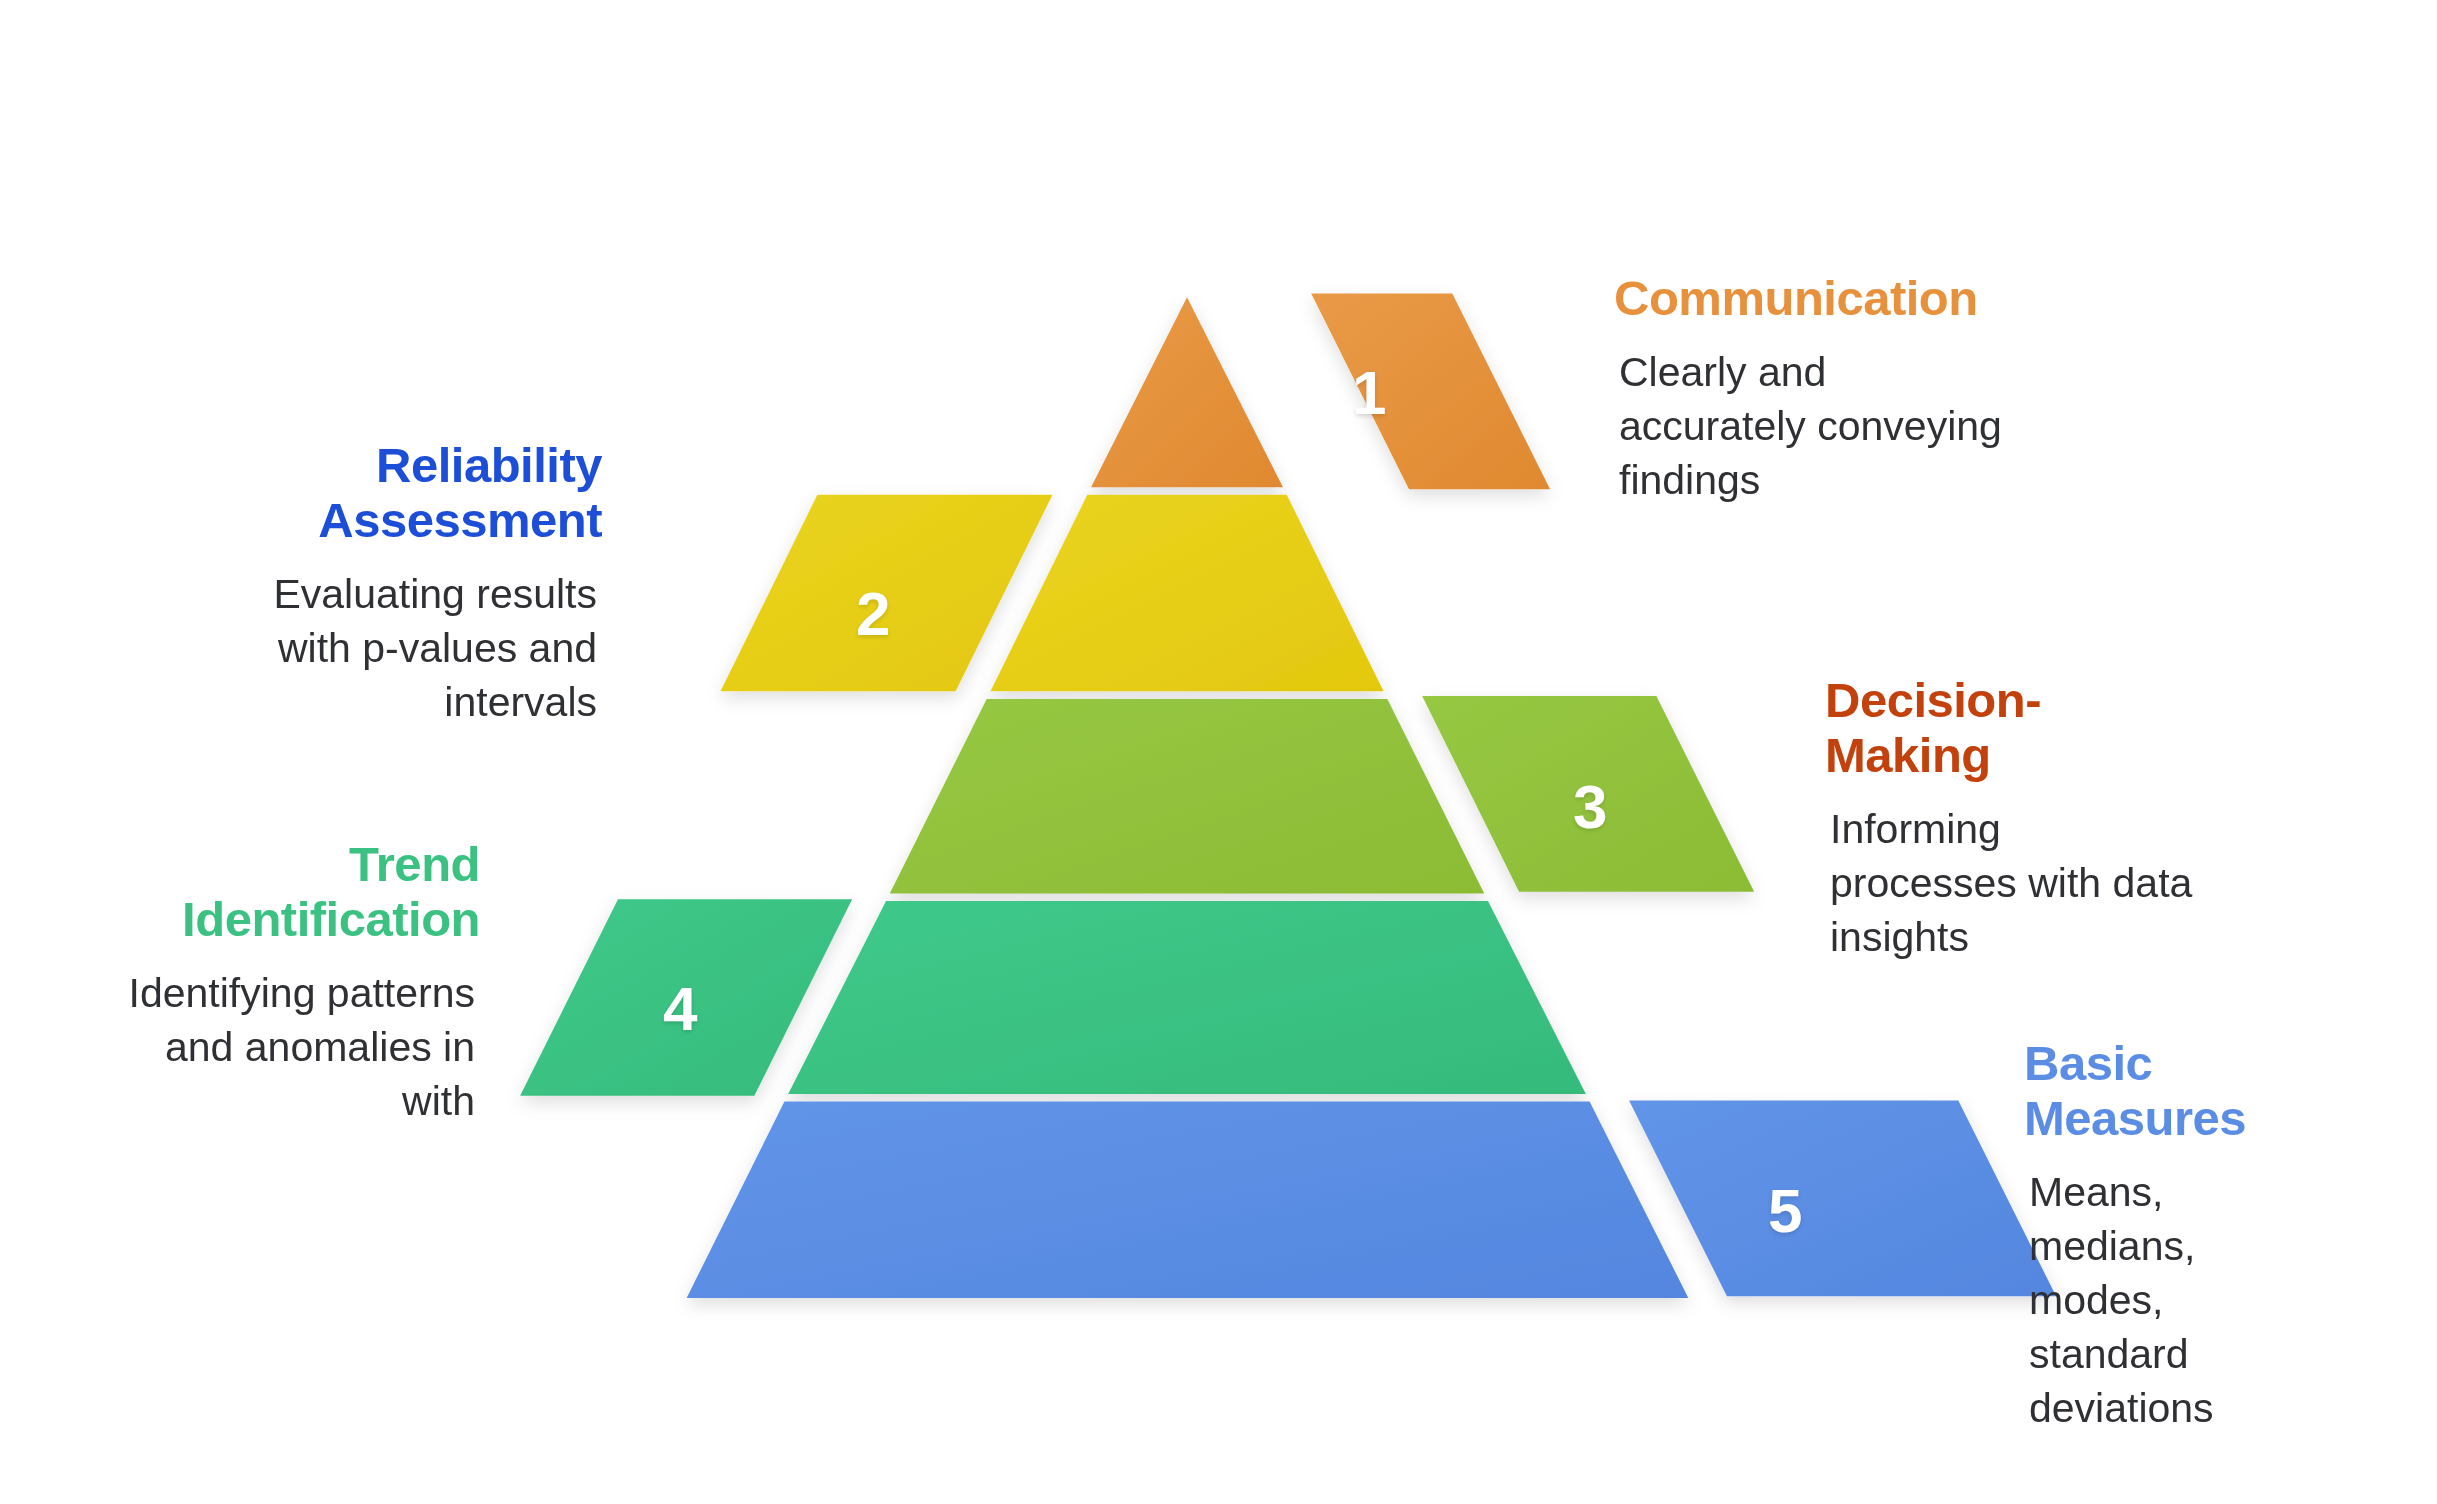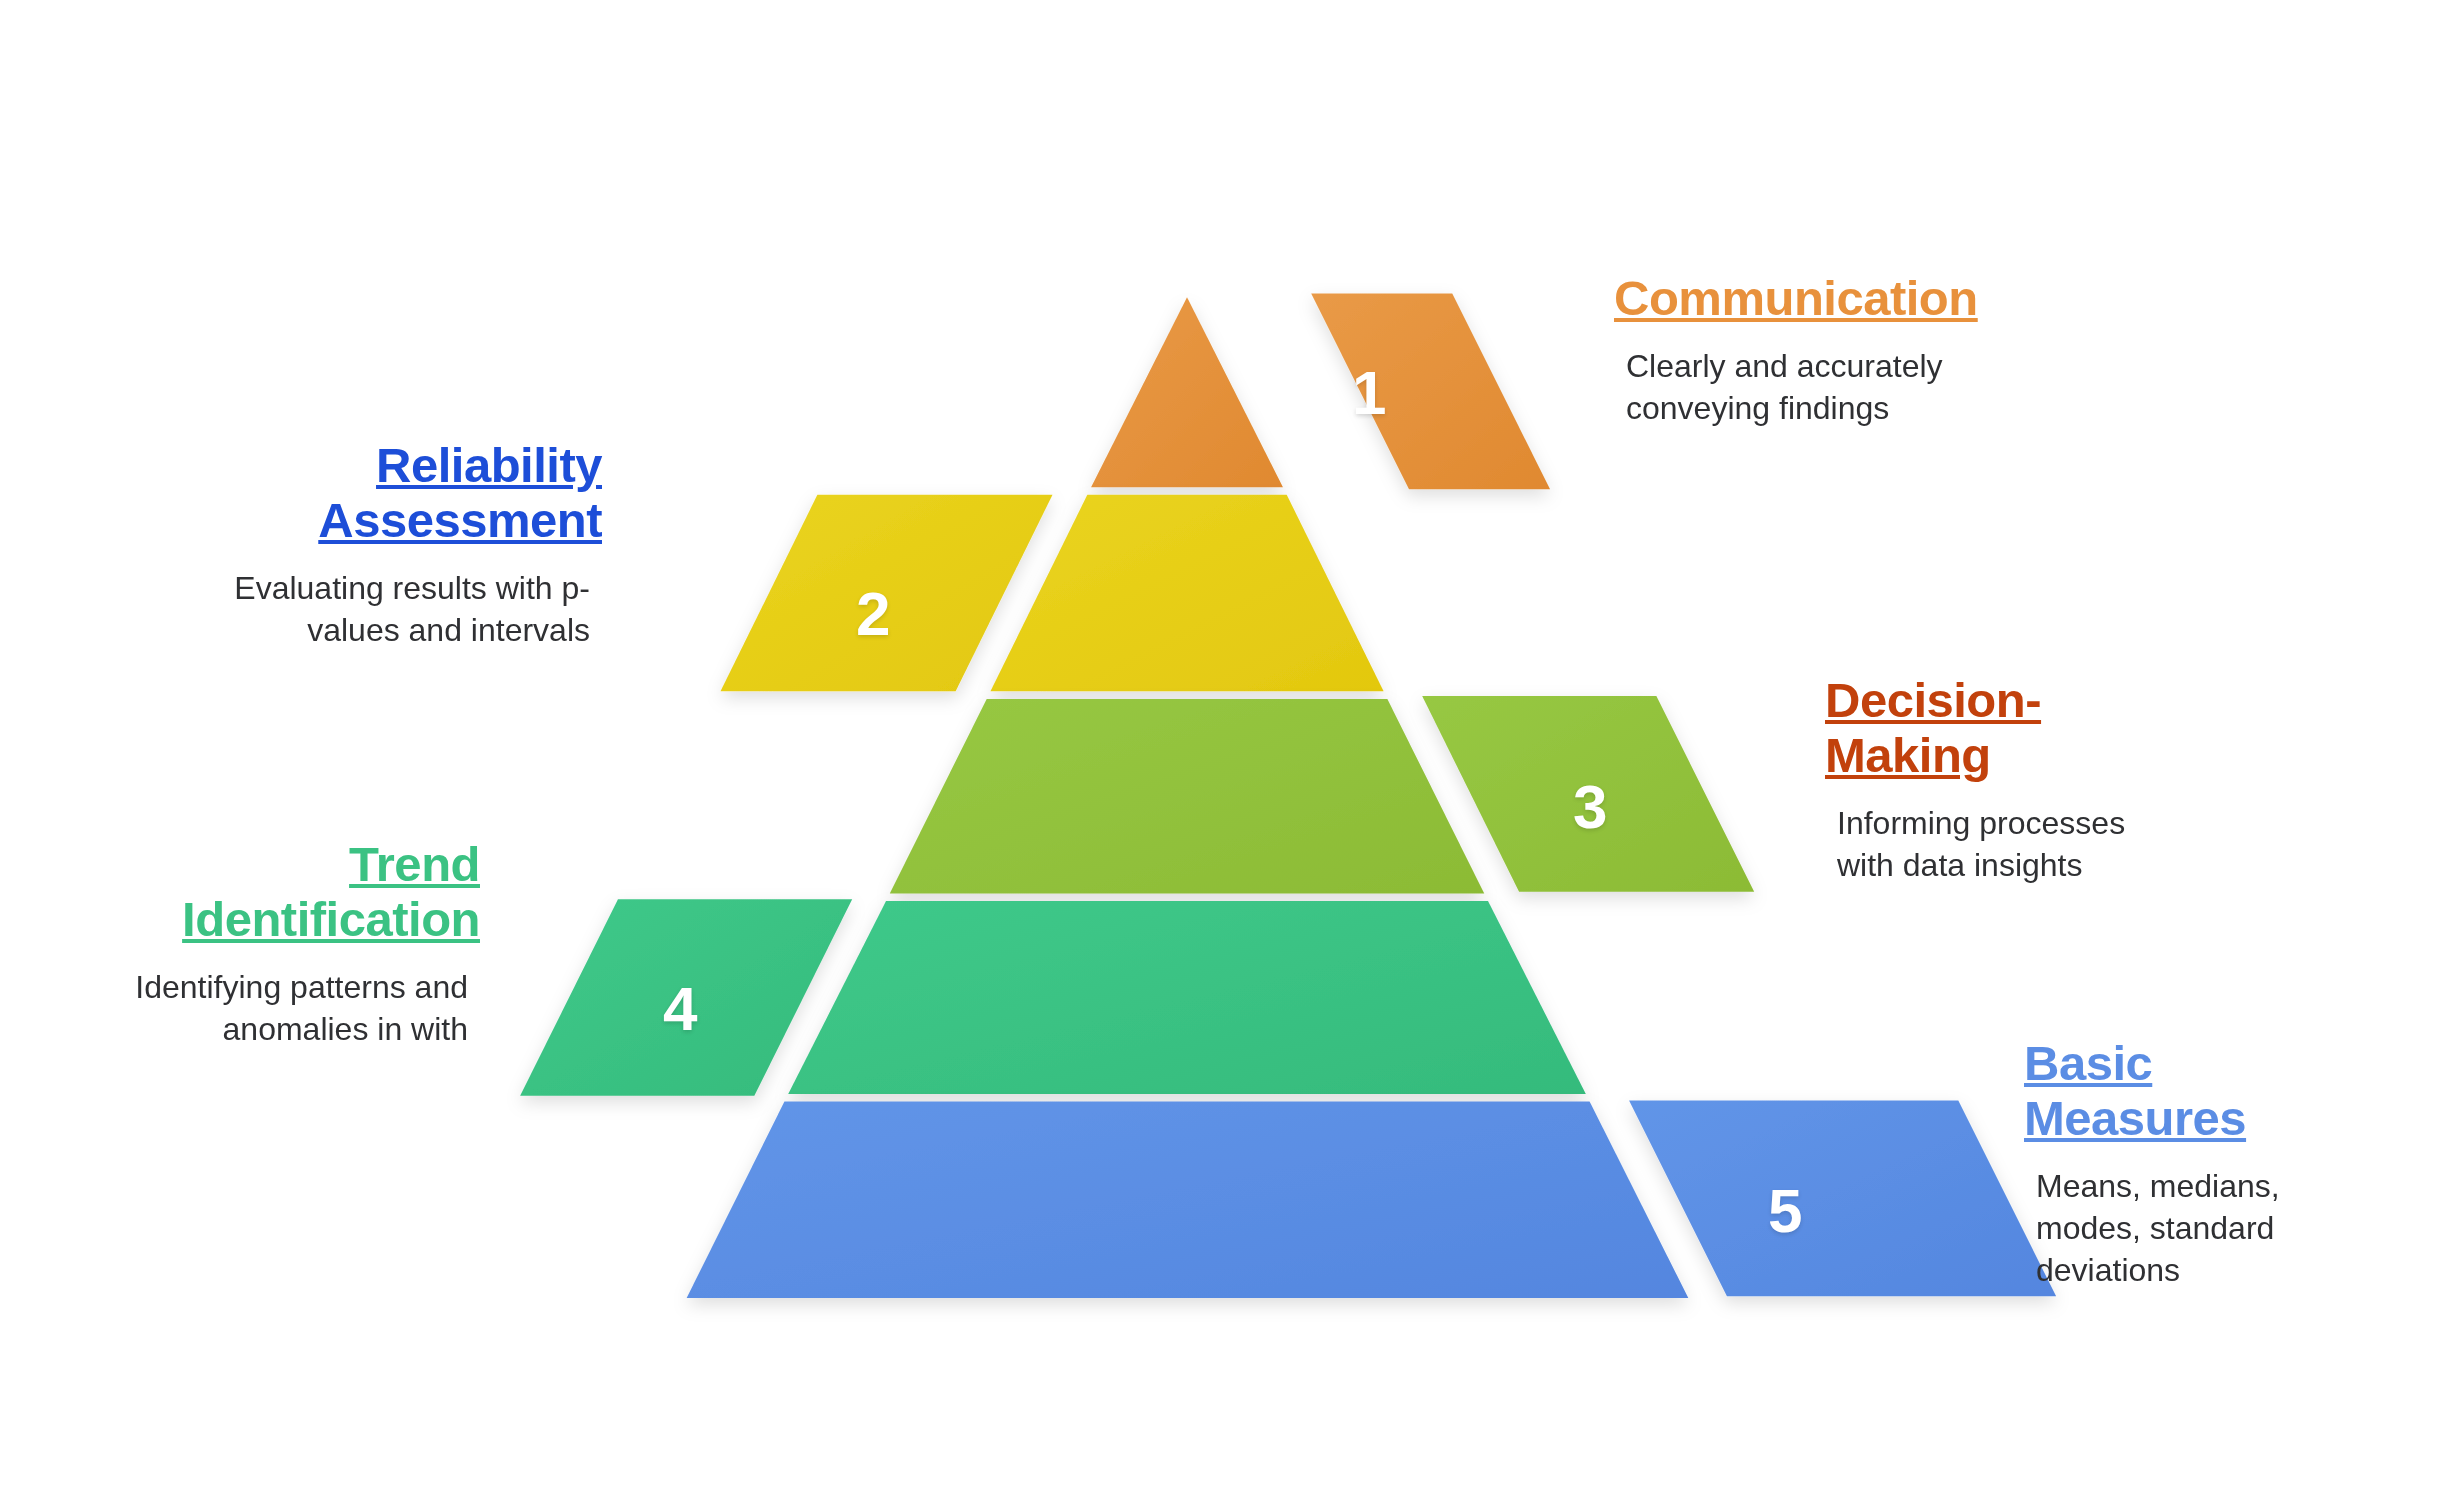--- a/index.html
+++ b/index.html
@@ -32,27 +32,26 @@
   }
   .callout {
     position: absolute;
   }
   .callout-title {
     font-weight: bold;
     font-size: 49px;
     line-height: 1.12;
     letter-spacing: -0.5px;
     margin: 0 0 19px 0;
-    text-decoration: underline;
   }
   .callout-desc {
-    font-size: 32px;
+    font-size: 41px;
     line-height: 1.32;
     color: #2f3033;
-    margin: 12px;
+    margin: 5px;
     font-weight: normal;
   }
   .align-right {
     text-align: right;
   }
   .align-left {
     text-align: left;
   }
   
   #callout-1 { left: 1614px; top: 271px;  width: 404px; }

